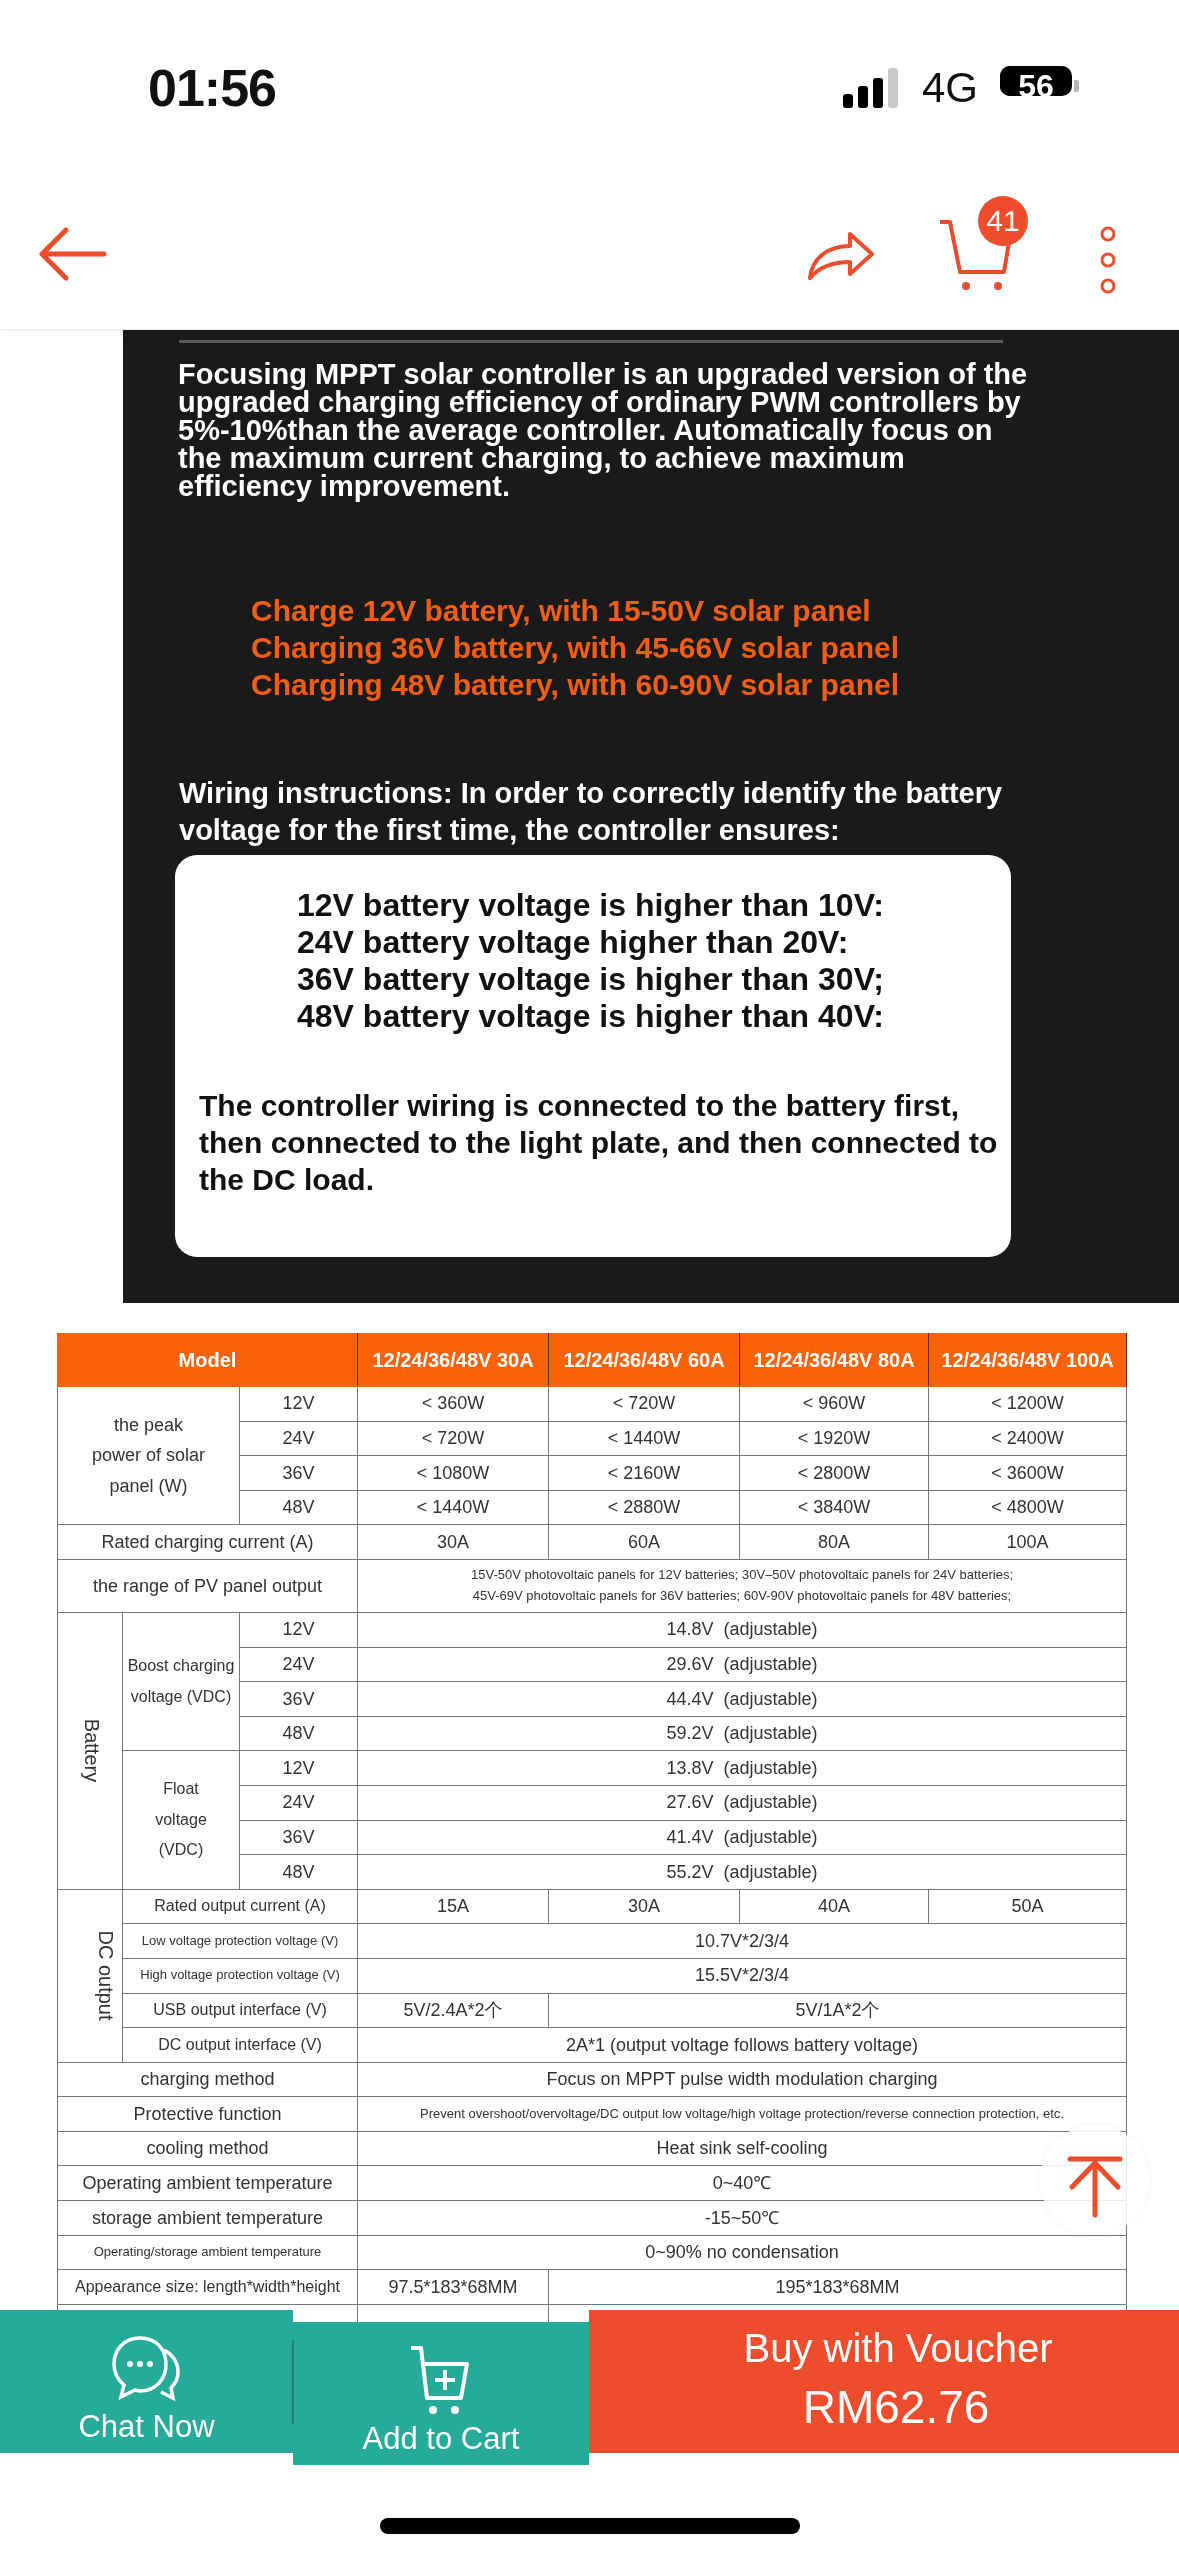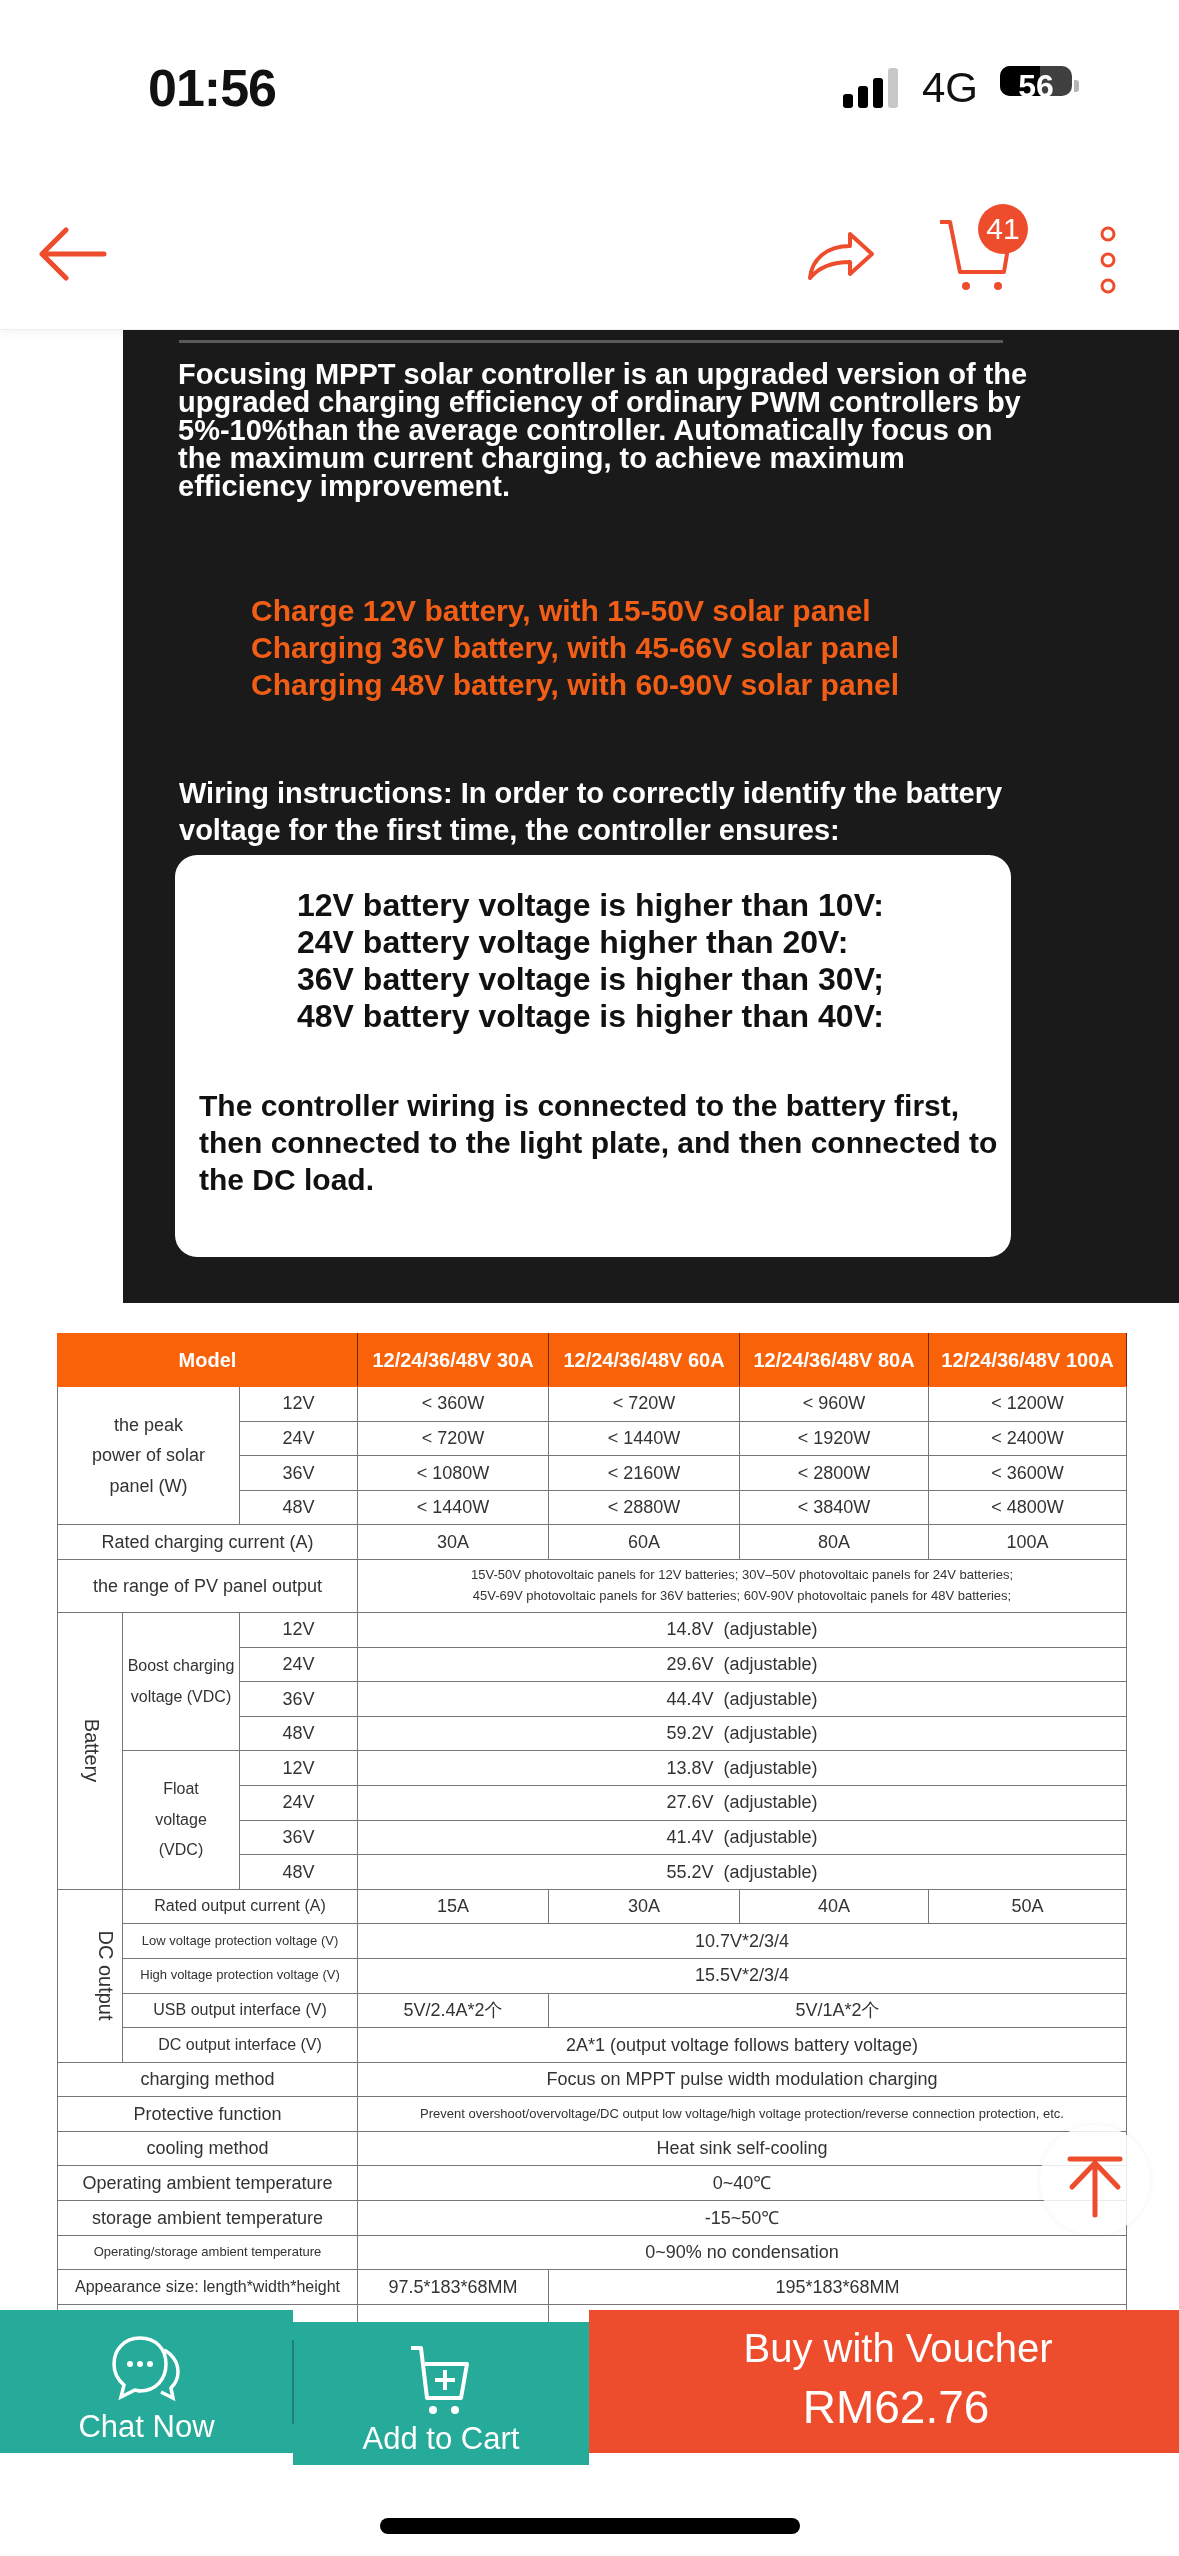--- a/index.html
+++ b/index.html
@@ -4,33 +4,33 @@
 <style>
 *{box-sizing:border-box;margin:0;padding:0;}
 html,body{width:1179px;height:2556px;background:#fff;overflow:hidden;}
 body{position:relative;font-family:"Liberation Sans",sans-serif;color:#111;}
 .abs{position:absolute;}
 
 #status-time{left:148px;top:58px;font-size:52px;font-weight:bold;letter-spacing:-1px;}
 #signal{left:843px;top:68px;width:56px;height:40px;}
 #signal span{position:absolute;bottom:0;width:10px;border-radius:3px;background:#000;}
 #net{left:922px;top:64px;font-size:42px;}
-#battery{left:1000px;top:66px;width:72px;height:30px;border-radius:10px;overflow:hidden;background:#404040;}
+#battery{left:1000px;top:66px;width:72px;height:30px;border-radius:10px;overflow:hidden;background:#000000;}
 #battery .fill{position:absolute;left:0;top:0;bottom:0;width:56%;background:#000;}
 #battery .txt{position:absolute;inset:0;text-align:center;font-size:32px;font-weight:bold;color:#fff;line-height:40px;}
 #battery-nub{left:1074px;top:80px;width:5px;height:12px;background:#b5b5b5;border-radius:0 3px 3px 0;}
 
 #header{left:0;top:180px;width:1179px;height:150px;background:#fff;border-bottom:1px solid #eee;box-shadow:0 4px 8px rgba(0,0,0,.04);}
 #back-btn{left:36px;top:36px;width:76px;height:76px;}
 #search{left:156px;top:12px;width:616px;height:108px;background:#efefef;border-radius:6px;}
 #search-icon{left:24px;top:32px;width:52px;height:52px;}
 #search-text{left:84px;top:30px;font-size:42px;color:#ababab;}
 #share-btn{left:802px;top:36px;width:80px;height:80px;}
 #cart-btn{left:936px;top:20px;width:100px;height:100px;}
-#cart-badge{left:978px;top:16px;width:50px;height:50px;border-radius:50%;background:#ee4d2d;color:#fff;font-size:30px;text-align:center;line-height:50px;margin-top:8px;}
+#cart-badge{left:978px;top:16px;width:50px;height:50px;border-radius:50%;background:#ee4d2d;color:#fff;font-size:30px;text-align:center;line-height:50px;}
 #more-btn{left:1090px;top:40px;width:36px;height:80px;}
 
 #panel{left:123px;top:330px;width:1115px;height:973px;background:#1a1a1a;}
 #panel-rule{left:56px;top:10px;width:824px;height:3px;background:#5a5a5a;}
 .p-white{color:#fff;font-weight:bold;font-size:29px;line-height:28px;}
 #intro{left:55px;top:30px;width:860px;}
 #charge-lines{left:128px;top:262px;color:#f35e17;font-weight:bold;font-size:30px;line-height:37px;}
 #wiring-title{left:56px;top:445px;width:870px;line-height:37px;}
 #white-box{left:52px;top:525px;width:836px;height:402px;background:#fff;border-radius:22px;}
 #volt-lines{left:122px;top:32px;font-size:32px;font-weight:bold;color:#111;line-height:37px;}

